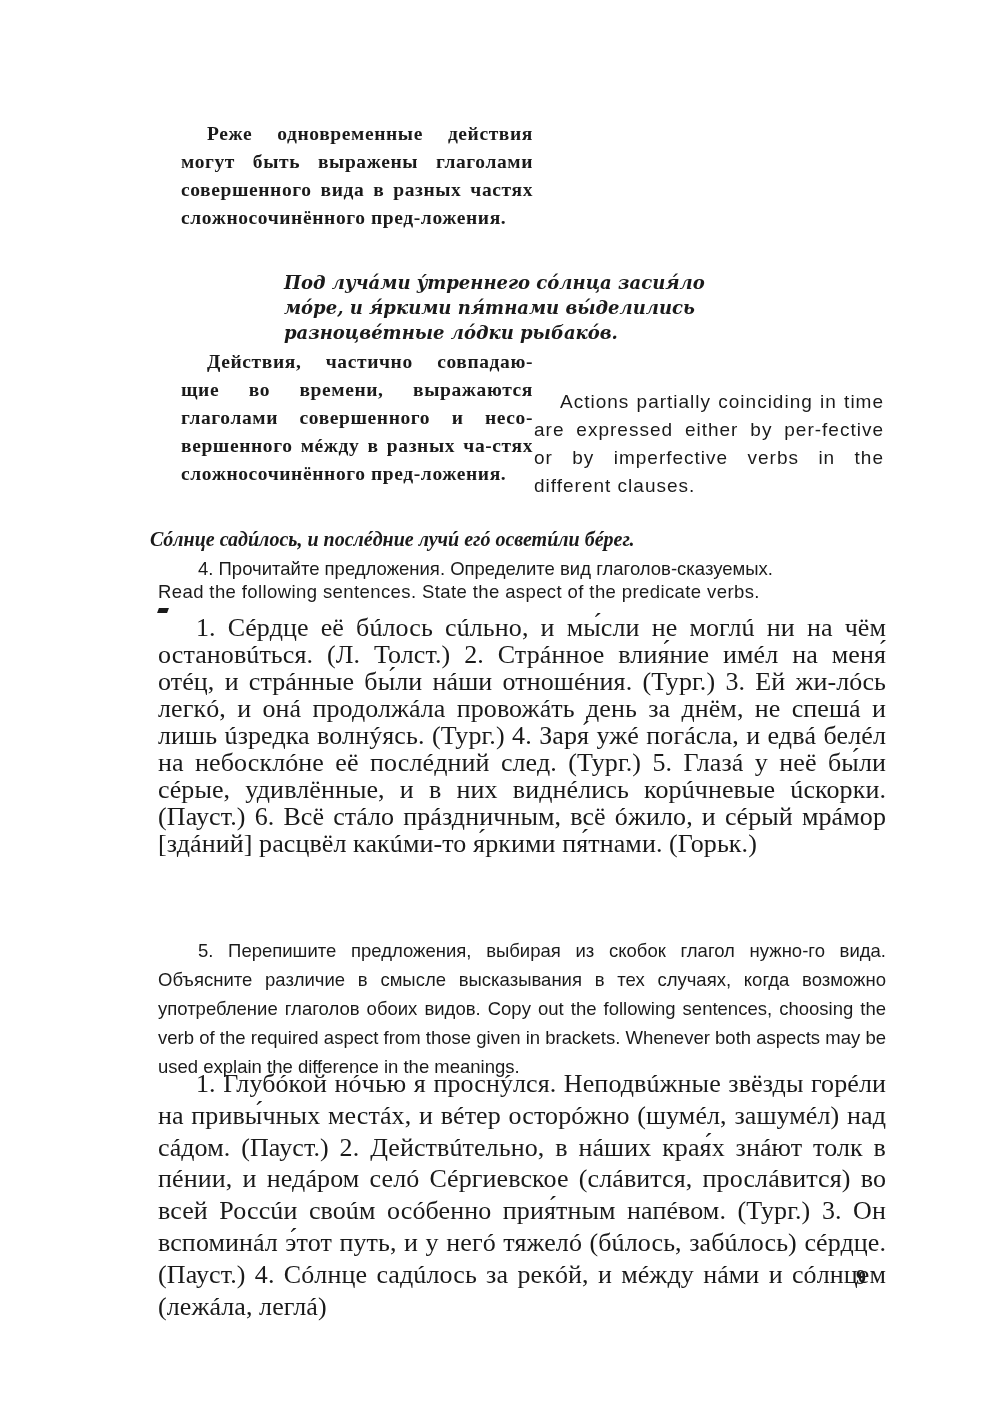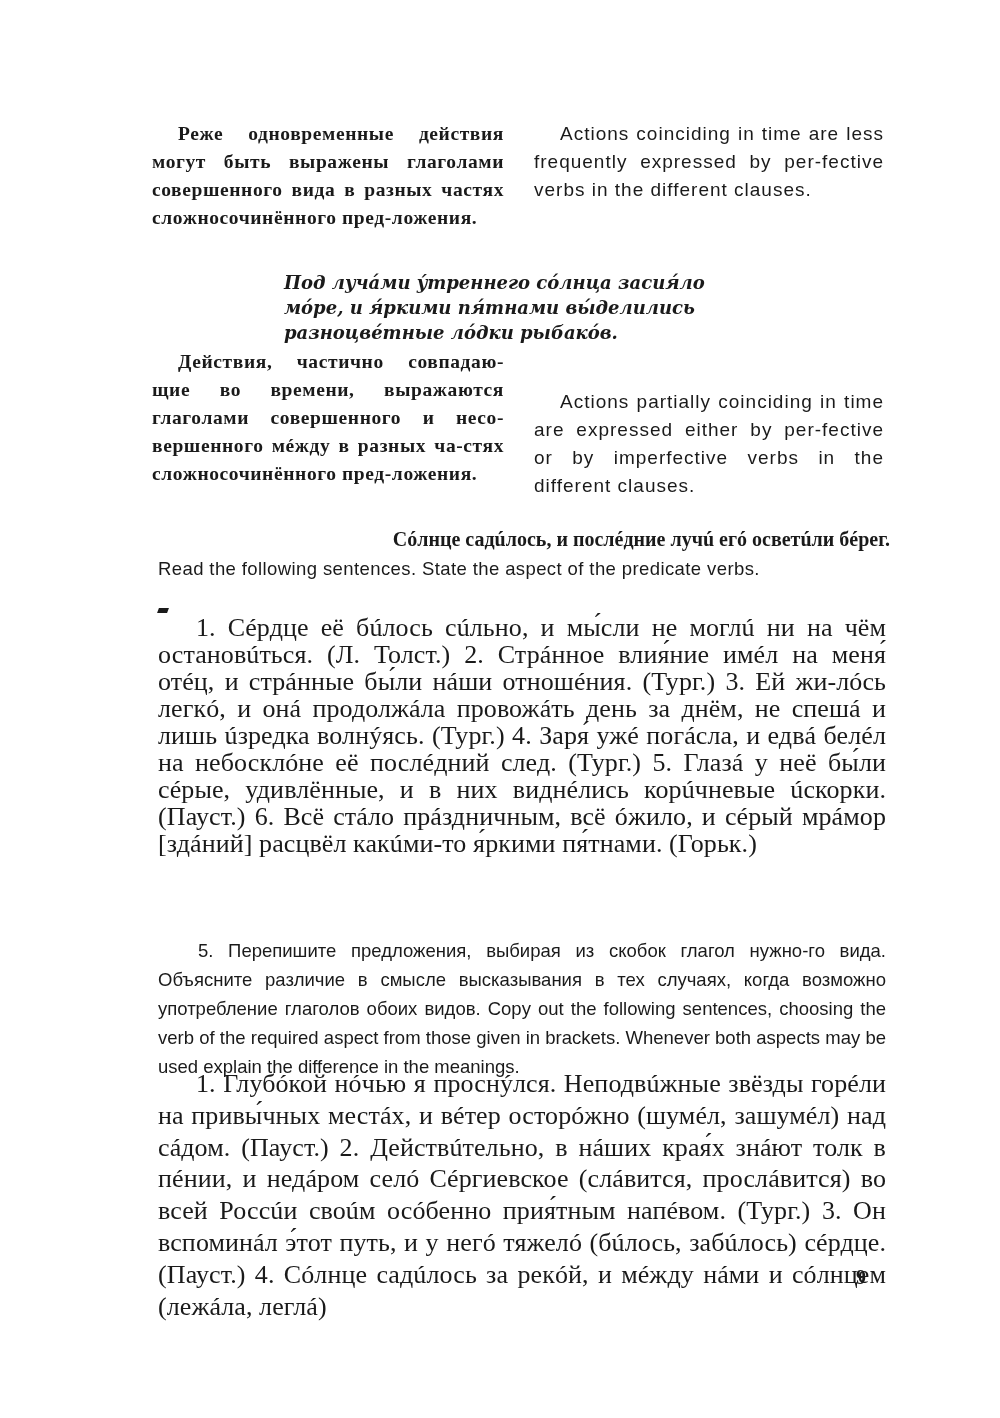--- a/index.html
+++ b/index.html
@@ -1,46 +1,46 @@
 <!DOCTYPE html>
 <html><head>
 <meta charset="utf-8">
 <style>
   html, body { margin: 0; padding: 0; background: #ffffff; }
   body { width: 1000px; height: 1418px; position: relative; overflow: hidden; color: #1a1a1a; }
   .page { position: absolute; left: 0; top: 0; width: 1000px; height: 1418px; }
   .col { position: absolute; text-align: justify; text-align-last: left; }
-  .ru-col { font-family: "Liberation Serif", serif; font-size: 19.5px; line-height: 28px; letter-spacing: 0.6px; font-weight: bold; }
+  .ru-col { font-family: "Liberation Serif", serif; font-size: 19.5px; line-height: 28px; letter-spacing: 0.6px; font-weight: bold; margin-left: 29px; }
   .en-col { font-family: "Liberation Sans", sans-serif; font-size: 19px; line-height: 28px; letter-spacing: 1px; }
   .indent { text-indent: 26px; }
   .example { position: absolute; font-family: "DejaVu Serif", serif; font-style: italic; font-weight: bold; font-size: 18px; line-height: 25px; }
-  .example2 { position: absolute; left: 150px; width: 740px; text-align: right; font-family: "Liberation Serif", serif; font-weight: bold; font-size: 20px; line-height: 28px; }
+  .example2 { position: absolute; left: 150px; width: 740px; text-align: left; font-family: "Liberation Serif", serif; font-style: italic; font-weight: bold; font-size: 20px; line-height: 28px; }
   .task { position: absolute; left: 158px; width: 728px; font-family: "Liberation Sans", sans-serif; font-size: 18.5px; line-height: 22.5px; text-align: justify; text-align-last: left; }
   .task-en { letter-spacing: 0.4px; }
   .sentences { position: absolute; left: 158px; width: 728px; font-family: "Liberation Serif", serif; font-size: 26px; line-height: 27px; text-align: justify; text-align-last: left; letter-spacing: 0.1px; }
   .sentences-2 { line-height: 31.8px; margin-top: 32px; }
   .page-number { position: absolute; left: 856px; top: 1266px; font-family: "Liberation Serif", serif; font-weight: bold; font-size: 20px; }
   .mark { position: absolute; left: 158px; top: 608px; width: 10px; height: 5px; background: #1a1a1a; transform: skewX(-20deg); }
 </style>
 </head>
 <body>
 
 <div class="page">
 
   <div class="col ru-col indent" style="left:152px; top:120px; width:352px;">Реже одновременные действия могут быть выражены глаголами совершенного вида в разных частях сложносочинённого пред-ложения.</div>
-  <div class="col en-col indent" style="left:534px; top:120px; width:350px;">Actions coinciding in time are less frequently expressed by per-fective verbs in the different clauses.</div>
 
   <div class="example" style="left:284px; top:270px; width:480px;">Под лучáми ýтреннего сóлнца засия́ло мóре, и я́ркими пя́тнами вы́делились разноцвéтные лóдки рыбакóв.</div>
 
   <div class="col ru-col indent" style="left:152px; top:348px; width:352px;">Действия, частично совпадаю-щие во времени, выражаются глаголами совершенного и несо-вершенного мéжду в разных ча-стях сложносочинённого пред-ложения.</div>
   <div class="col en-col indent" style="left:534px; top:348px; width:350px;margin-top:40px;">Actions partially coinciding in time are expressed either by per-fective or by imperfective verbs in the different clauses.</div>
 
   <div class="example2" style="top:525px;">Сóлнце садúлось, и послéдние лучú егó осветúли бéрег.</div>
 
   <div class="task" style="top:558px;">
+    <div class="indent" style="text-indent:40px;">4. Прочитайте предложения. Определите вид глаголов-сказуемых.</div>
     <div class="task-en">Read the following sentences. State the aspect of the predicate verbs.</div>
   </div>
 
   <div class="mark"></div>
 
   <div class="sentences" style="top:614px; text-indent:38px;">1. Сéрдце её бúлось сúльно, и мы́сли не моглú ни на чём остановúться. (Л. Толст.) 2. Стрáнное влия́ние имéл на меня́ отéц, и стрáнные бы́ли нáши отношéния. (Тург.) 3. Ей жи-лóсь легкó, и онá продолжáла провожáть день за днём, не спешá и лишь úзредка волнýясь. (Тург.) 4. Заря́ ужé погáсла, и едвá белéл на небосклóне её послéдний след. (Тург.) 5. Глазá у неё бы́ли сéрые, удивлённые, и в них виднéлись корúчневые úскорки. (Пауст.) 6. Всё стáло прáздничным, всё óжило, и сéрый мрáмор [здáний] расцвёл какúми-то я́ркими пя́тнами. (Горьк.)</div>
 
   <div class="task" style="top:936px; line-height:29px;">
     <span style="display:inline-block; width:40px;"></span><span>5. Перепишите предложения, выбирая из скобок глагол нужно-го вида. Объясните различие в смысле высказывания в тех случаях, когда возможно употребление глаголов обоих видов.</span>
     <span>Copy out the following sentences, choosing the verb of the required aspect from those given in brackets. Whenever both aspects may be used explain the difference in the meanings.</span>

